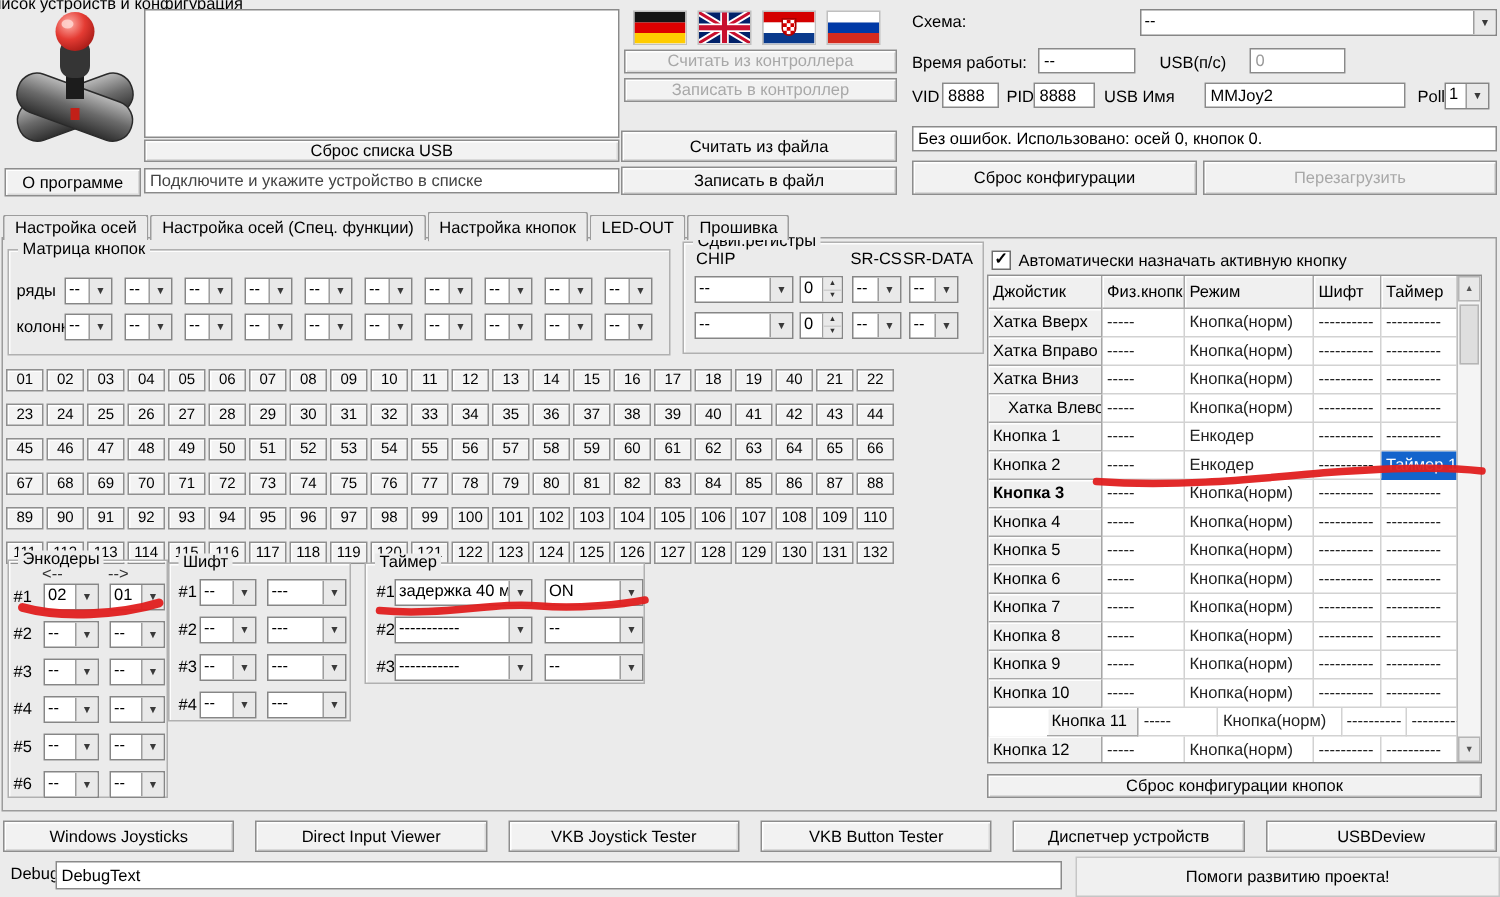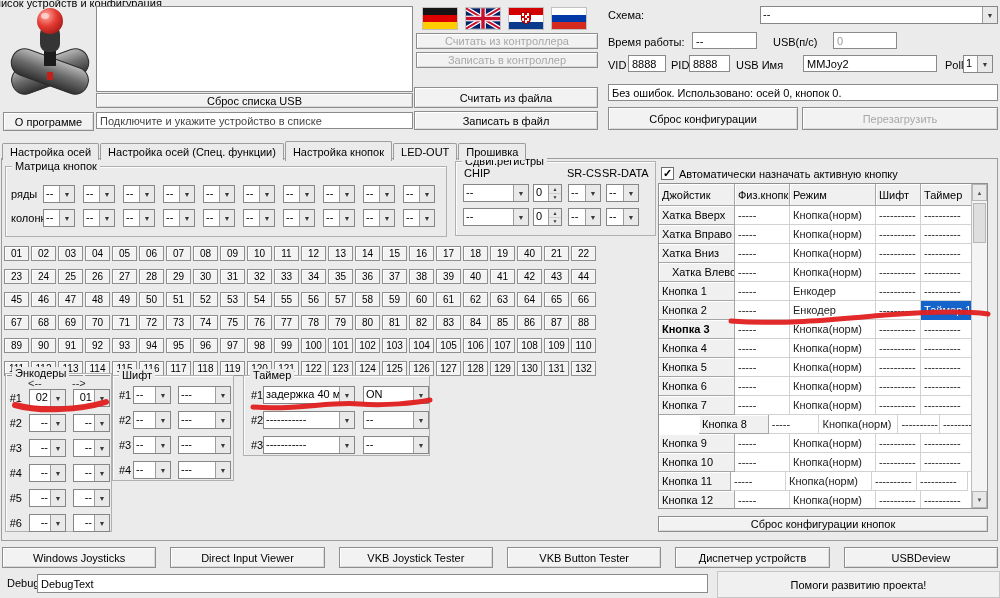--- a/index.html
+++ b/index.html
@@ -471,21 +471,21 @@
       <button class="gbtn">125</button>
       <button class="gbtn">126</button>
       <button class="gbtn">127</button>
       <button class="gbtn">128</button>
       <button class="gbtn">129</button>
       <button class="gbtn">130</button>
       <button class="gbtn">131</button>
       <button class="gbtn">132</button>
     </div>
 
-  <div class="group" style="left:5px; top:373px; width:107px; height:159px;text-align:right;">
+  <div class="group" style="left:5px; top:373px; width:107px; height:159px;">
     <span class="glabel">Энкодеры</span>
     <div class="lbl" style="left:22px; top:3px; color:#333;">&lt;--</div>
     <div class="lbl" style="left:66px; top:3px; color:#333;">--&gt;</div>
     <div id="enc-rows">
         <div class="enc-row" style="left: 3px; top: 15px; gap: 7px;">
           <span class="rnum" style="width: 13px;">#1</span>
           <div class="combo" style="width: 37px;">
             <span class="cval">02</span>
             <span class="cbtn">▼</span>
           </div>
@@ -728,42 +728,42 @@
         <div class="dcell" style="width: 51px;">----------</div>
       </div>
       <div class="trow">
         <div class="rhead" style="width: 76px;">Кнопка 7</div>
         <div class="dcell" style="width: 55px;">-----</div>
         <div class="dcell" style="width: 86px;">Кнопка(норм)</div>
         <div class="dcell" style="width: 45px;">----------</div>
         <div class="dcell" style="width: 51px;">----------</div>
       </div>
       <div class="trow">
-        <div class="rhead" style="width: 76px; margin-left: 40px;">Кнопка 8</div>
+        <div class="rhead" style="width: 76px;">Кнопка 8</div>
         <div class="dcell" style="width: 55px;">-----</div>
         <div class="dcell" style="width: 86px;">Кнопка(норм)</div>
         <div class="dcell" style="width: 45px;">----------</div>
         <div class="dcell" style="width: 51px;">----------</div>
       </div>
       <div class="trow">
         <div class="rhead" style="width: 76px;">Кнопка 9</div>
         <div class="dcell" style="width: 55px;">-----</div>
         <div class="dcell" style="width: 86px;">Кнопка(норм)</div>
         <div class="dcell" style="width: 45px;">----------</div>
         <div class="dcell" style="width: 51px;">----------</div>
       </div>
       <div class="trow">
         <div class="rhead" style="width: 76px;">Кнопка 10</div>
         <div class="dcell" style="width: 55px;">-----</div>
         <div class="dcell" style="width: 86px;">Кнопка(норм)</div>
         <div class="dcell" style="width: 45px;">----------</div>
         <div class="dcell" style="width: 51px;">----------</div>
       </div>
       <div class="trow">
-        <div class="rhead" style="width: 72px;">Кнопка 11</div>
+        <div class="rhead" style="width: 64px; margin-left: 39px;">Кнопка 11</div>
         <div class="dcell" style="width: 55px;">-----</div>
         <div class="dcell" style="width: 86px;">Кнопка(норм)</div>
         <div class="dcell" style="width: 45px;">----------</div>
         <div class="dcell" style="width: 51px;">----------</div>
       </div>
       <div class="trow">
         <div class="rhead" style="width: 76px;">Кнопка 12</div>
         <div class="dcell" style="width: 55px;">-----</div>
         <div class="dcell" style="width: 86px;">Кнопка(норм)</div>
         <div class="dcell" style="width: 45px;">----------</div>

